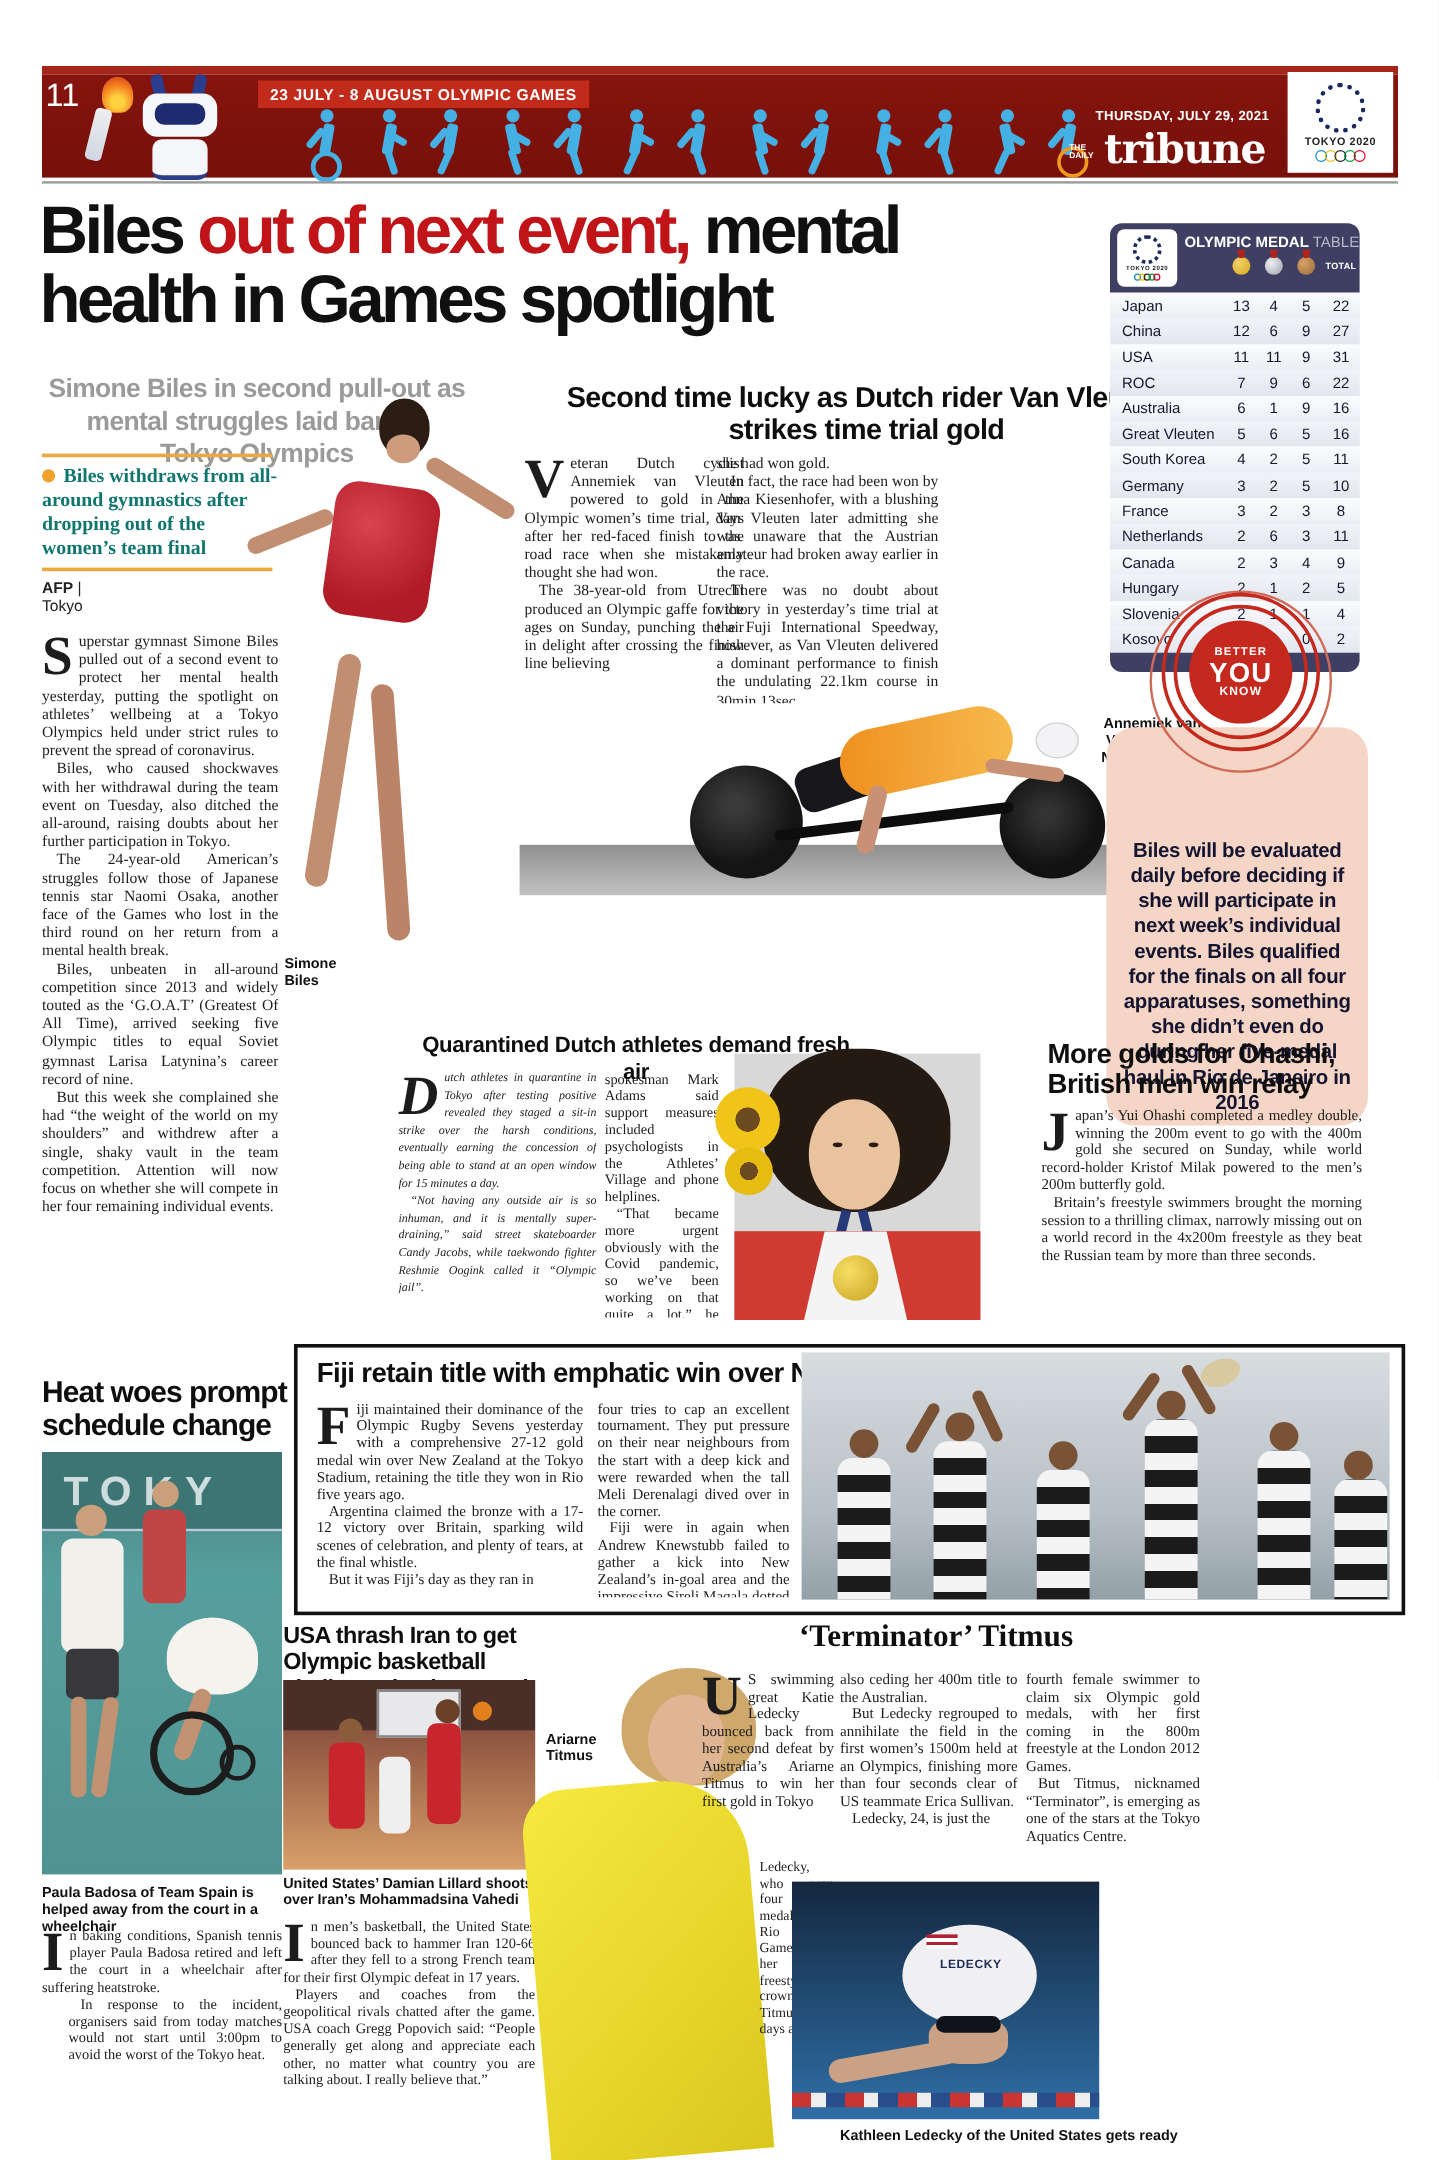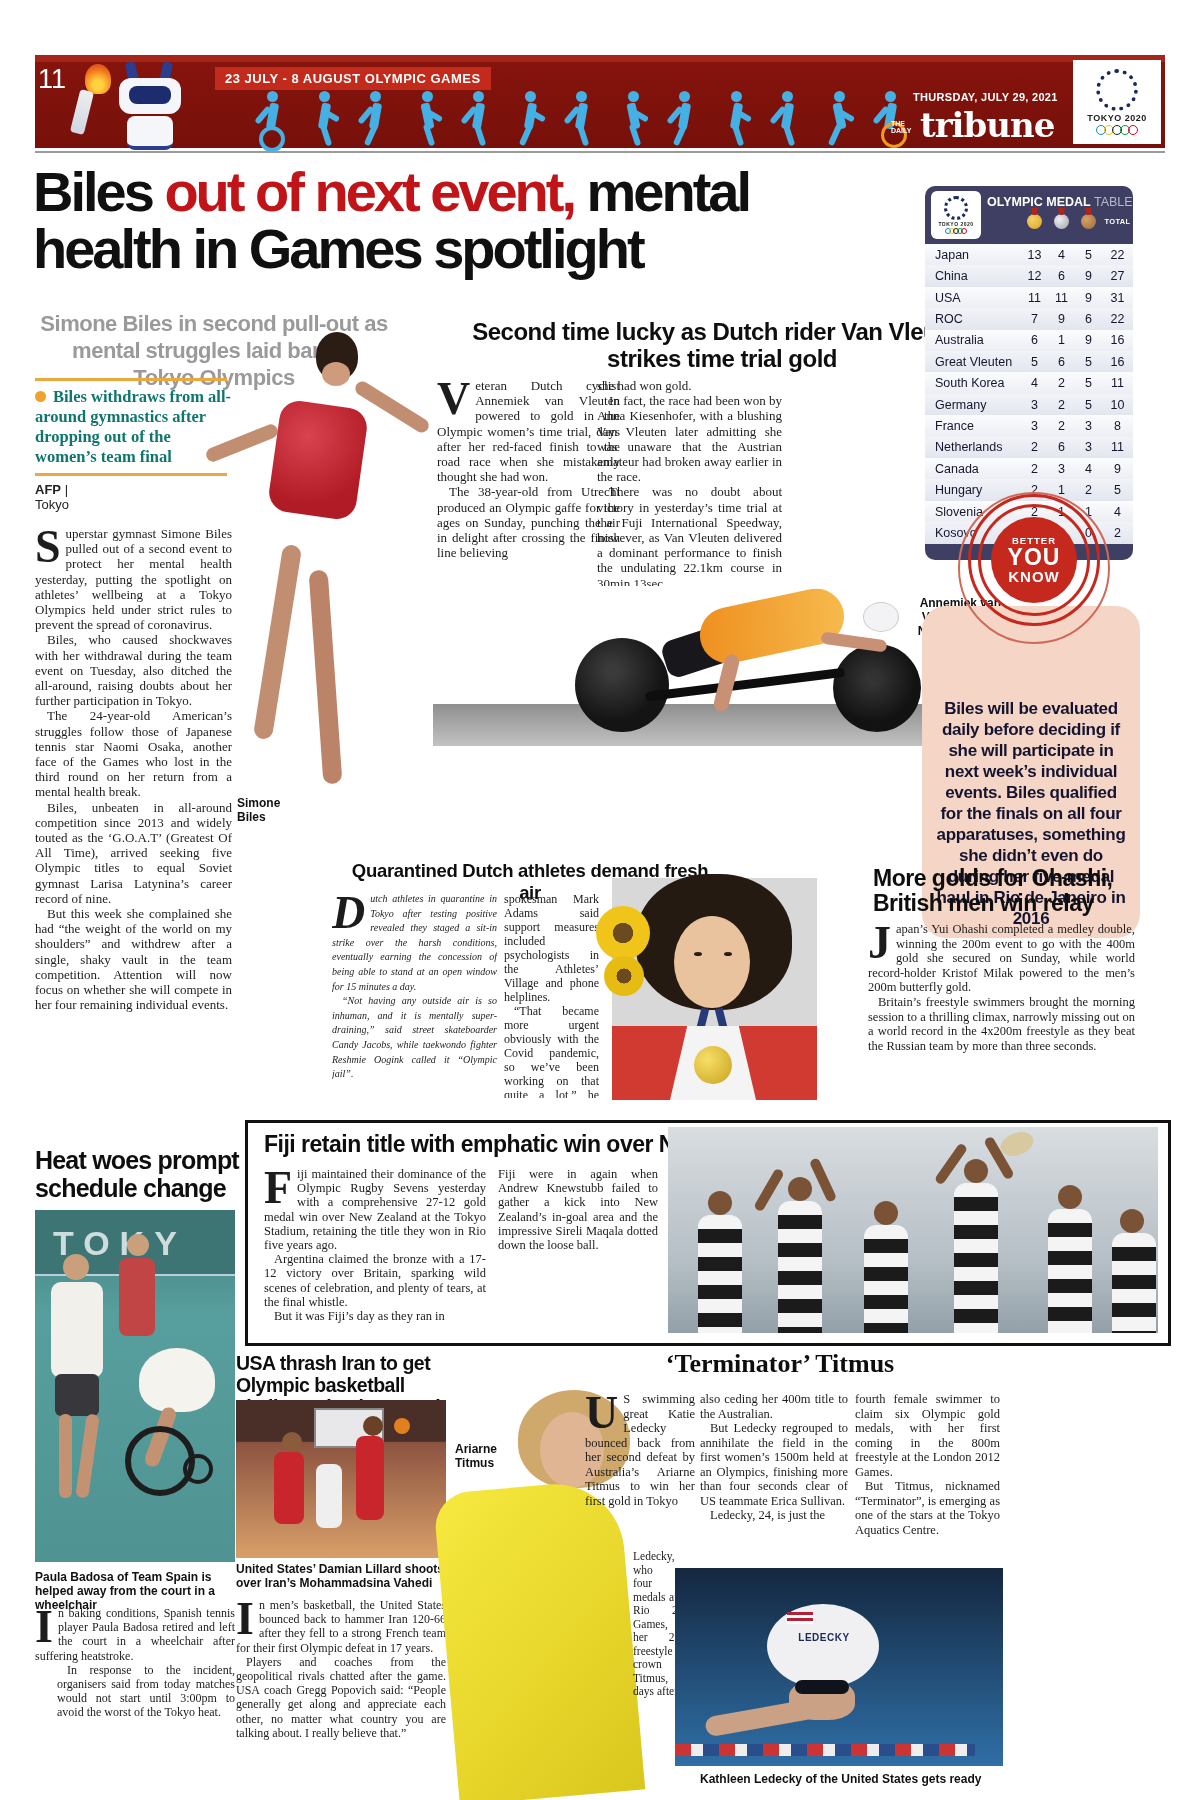--- a/index.html
+++ b/index.html
@@ -139,21 +139,21 @@
   .byktext{position:absolute;left:11px;top:92px;width:196px;height:232px;overflow:hidden;text-align:center;
            font:bold 17px/21px "Liberation Sans",sans-serif;color:#141430;letter-spacing:-.3px;}
   .badge{left:958px;top:492px;width:148px;height:148px;border:2px solid #d06a58;border-radius:50%;
          display:flex;align-items:flex-start;justify-content:center;}
   .badge .r2{width:126px;height:126px;border:3px solid #c5281c;border-radius:50%;display:flex;align-items:center;justify-content:center;}
   .badge .r3{width:106px;height:106px;border:3px solid #c5281c;border-radius:50%;display:flex;align-items:center;justify-content:center;}
   .badge .core{width:86px;height:86px;border-radius:50%;background:#c5281c;color:#fff;display:flex;
                flex-direction:column;align-items:center;justify-content:center;font-family:"Liberation Sans",sans-serif;}
   .core .b1{font-size:9.5px;font-weight:bold;letter-spacing:1px;}
   .core .b2{font-size:23px;font-weight:900;line-height:22px;letter-spacing:1px;}
-  .core .b3{font-size:15px;font-weight:bold;letter-spacing:1px;}
+  .core .b3{font-size:10px;font-weight:bold;letter-spacing:1px;}
 
   
   .qhead{left:340px;top:860px;width:380px;text-align:center;
          font:800 18.5px/22px "Liberation Sans",sans-serif;letter-spacing:-.3px;color:#0e0e0e;}
   .qc1{left:332px;top:892px;width:165px;height:206px;overflow:hidden;}
   .qc2{left:504px;top:892px;width:95px;height:206px;overflow:hidden;}
   .qc1 p{margin:0;text-align:justify;font-size:10px;line-height:14.6px;font-style:italic;}
   .qc2 p{margin:0;text-align:justify;font-size:12px;line-height:14px;}
   .qc1 p + p,.qc2 p + p{text-indent:10px;}
 
@@ -250,21 +250,21 @@
              background:linear-gradient(135deg,#f6e93f,#e7d52a 60%,#d9c71e);}
   .tlabel{left:455px;top:1442px;width:62px;}
   .tc1a{left:585px;top:1392px;width:110px;height:152px;overflow:hidden;}
   .tc1a p{margin:0;text-align:justify;font-size:12.5px;line-height:14.5px;}
   .tc1b{left:633px;top:1550px;width:62px;height:240px;overflow:hidden;}
   .tc1b p{margin:0;text-align:justify;font-size:11.5px;line-height:13.5px;}
   .tc2{left:700px;top:1392px;width:148px;height:172px;overflow:hidden;}
   .tc3{left:855px;top:1392px;width:145px;height:172px;overflow:hidden;}
   .tc2 p,.tc3 p{margin:0;text-align:justify;font-size:12.5px;line-height:14.5px;}
   .tc2 p + p,.tc3 p + p{text-indent:10px;}
-  .lphoto{left:675px;top:1568px;width:328px;height:198px;overflow:hidden;
+  .lphoto{left:660px;top:1568px;width:256px;height:198px;overflow:hidden;
           background:linear-gradient(#14273f,#275a88 70%,#2f6ea6);}
   .lphoto i{position:absolute;}
   .ld-cap{left:92px;top:36px;width:112px;height:84px;border-radius:50%;background:#f0f0f2;}
   .ld-captext{left:104px;top:64px;width:90px;text-align:center;color:#1c2a5a;
               font:bold 10px "Liberation Sans",sans-serif;letter-spacing:.5px;}
   .ld-flag{left:112px;top:44px;width:26px;height:12px;background:repeating-linear-gradient(180deg,#b22234 0 3px,#fff 3px 6px);}
   .ld-face{left:114px;top:112px;width:66px;height:40px;border-radius:40%;background:#caa184;}
   .ld-gog{left:120px;top:112px;width:54px;height:14px;border-radius:8px;background:#10131c;}
   .ld-arm{left:30px;top:140px;width:110px;height:20px;background:#caa184;border-radius:10px;transform:rotate(-10deg);}
   .ld-lane{left:0;top:176px;width:300px;height:12px;
@@ -639,20 +639,21 @@
   </div>
 
   <div class="abs fbox">
     <div class="fhead">Fiji retain title with emphatic win over New Zealand</div>
     <div class="fc1">
       <p class="dc">Fiji maintained their dominance of the Olympic Rugby Sevens yesterday with a comprehensive 27-12 gold medal win over New Zealand at the Tokyo Stadium, retaining the title they won in Rio five years ago.</p>
       <p>Argentina claimed the bronze with a 17-12 victory over Britain, sparking wild scenes of celebration, and plenty of tears, at the final whistle.</p>
       <p>But it was Fiji’s day as they ran in</p>
     </div>
     <div class="fc2">
+      <p>four tries to cap an excellent tournament. They put pressure on their near neighbours from the start with a deep kick and were rewarded when the tall Meli Derenalagi dived over in the corner.</p>
       <p>Fiji were in again when Andrew Knewstubb failed to gather a kick into New Zealand’s in-goal area and the impressive Sireli Maqala dotted down the loose ball.</p>
     </div>
     <div class="fphoto">
       <i class="fj" style="left:30px;"></i>
       <i class="fjh" style="left:40px;bottom:118px;position:absolute;"></i>
       <i class="fj" style="left:110px;height:132px;"></i>
       <i class="fjh" style="left:120px;bottom:132px;position:absolute;"></i>
       <i class="fja" style="left:96px;bottom:120px;position:absolute;transform:rotate(30deg);"></i>
       <i class="fja" style="left:150px;bottom:130px;position:absolute;transform:rotate(-25deg);"></i>
       <i class="fj" style="left:196px;height:108px;"></i>

